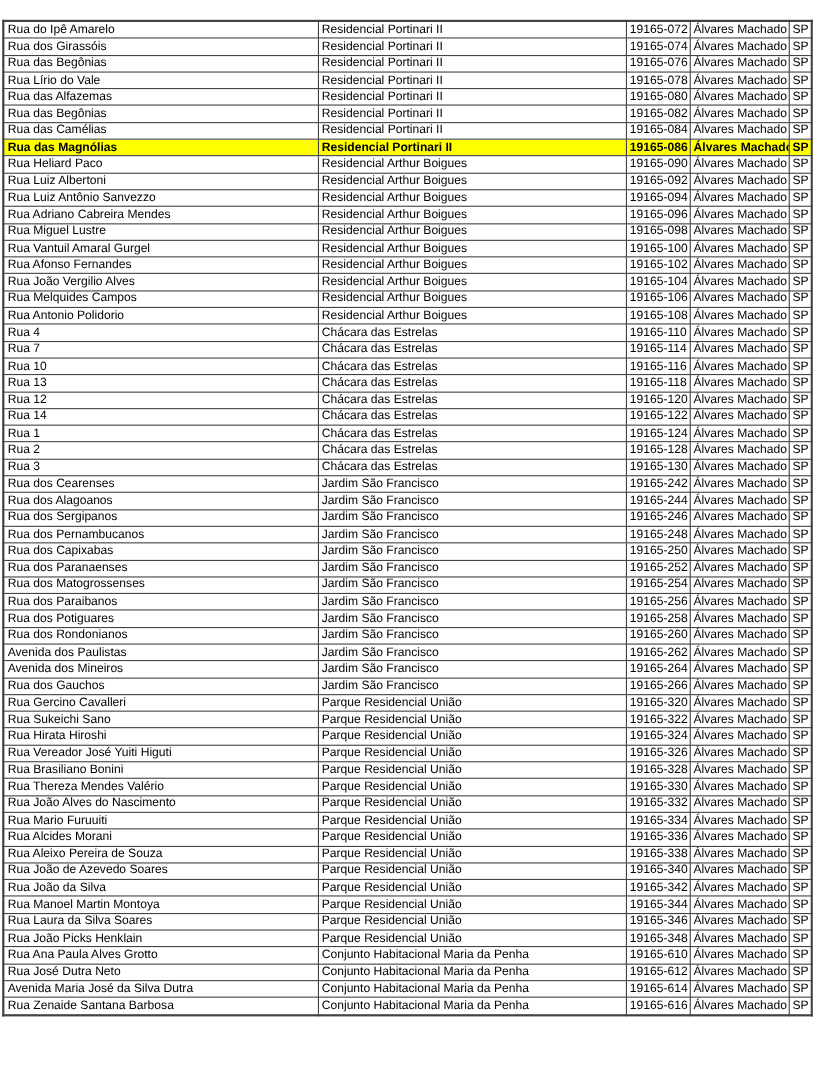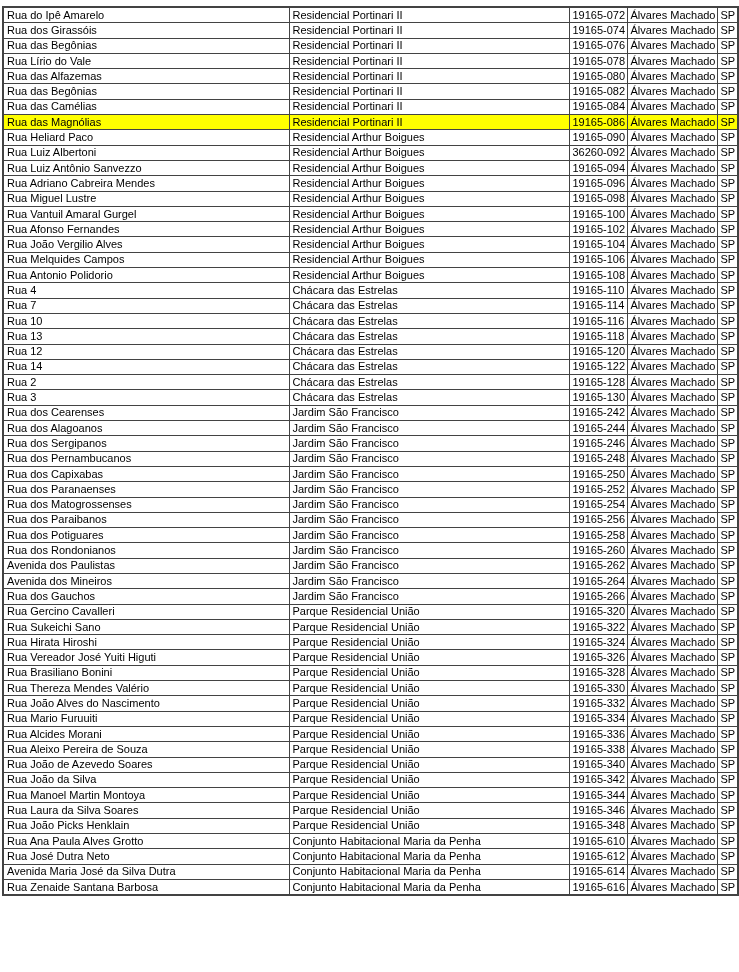--- a/index.html
+++ b/index.html
@@ -6,21 +6,21 @@
     margin: 0;
     padding: 0;
     background: #ffffff;
     width: 739px;
     height: 972px;
     overflow: hidden;
   }
   .page {
     width: 739px;
     height: 972px;
-    padding: 6px 0 0 2px;
+    padding: 18px 0 0 2px;
     box-sizing: border-box;
     font-family: "Liberation Sans", sans-serif;
   }
   table.cep-table {
     border-collapse: collapse;
     table-layout: fixed;
     width: 735px;
     font-size: 11px;
     color: #000000;
     border: 2px solid #434343;
@@ -34,20 +34,21 @@
     white-space: nowrap;
     vertical-align: middle;
   }
   td.col-street      { width: 286px; text-align: left; }
   td.col-neighborhood{ width: 280px; text-align: left; }
   td.col-cep         { width: 58px;  text-align: center; }
   td.col-city        { width: 90px;  text-align: left; }
   td.col-state       { width: 21px;  text-align: center; padding: 0 1px; }
   tr.highlight td {
     background: var(--highlight-color, #ffff00);
+    font-weight: bold;
   }
 </style>
 </head>
 <body>
 
 <div class="page">
   <table class="cep-table">
     <colgroup>
       <col style="width:286px">
       <col style="width:280px">
@@ -115,21 +116,21 @@
         <tr>
           <td class="col-street">Rua Heliard Paco</td>
           <td class="col-neighborhood">Residencial Arthur Boigues</td>
           <td class="col-cep">19165-090</td>
           <td class="col-city">Álvares Machado</td>
           <td class="col-state">SP</td>
         </tr>
         <tr>
           <td class="col-street">Rua Luiz Albertoni</td>
           <td class="col-neighborhood">Residencial Arthur Boigues</td>
-          <td class="col-cep">36260-092</td>
+          <td class="col-cep">19165-092</td>
           <td class="col-city">Álvares Machado</td>
           <td class="col-state">SP</td>
         </tr>
         <tr>
           <td class="col-street">Rua Luiz Antônio Sanvezzo</td>
           <td class="col-neighborhood">Residencial Arthur Boigues</td>
           <td class="col-cep">19165-094</td>
           <td class="col-city">Álvares Machado</td>
           <td class="col-state">SP</td>
         </tr>
@@ -214,20 +215,27 @@
           <td class="col-street">Rua 12</td>
           <td class="col-neighborhood">Chácara das Estrelas</td>
           <td class="col-cep">19165-120</td>
           <td class="col-city">Álvares Machado</td>
           <td class="col-state">SP</td>
         </tr>
         <tr>
           <td class="col-street">Rua 14</td>
           <td class="col-neighborhood">Chácara das Estrelas</td>
           <td class="col-cep">19165-122</td>
+          <td class="col-city">Álvares Machado</td>
+          <td class="col-state">SP</td>
+        </tr>
+        <tr>
+          <td class="col-street">Rua 1</td>
+          <td class="col-neighborhood">Chácara das Estrelas</td>
+          <td class="col-cep">19165-124</td>
           <td class="col-city">Álvares Machado</td>
           <td class="col-state">SP</td>
         </tr>
         <tr>
           <td class="col-street">Rua 2</td>
           <td class="col-neighborhood">Chácara das Estrelas</td>
           <td class="col-cep">19165-128</td>
           <td class="col-city">Álvares Machado</td>
           <td class="col-state">SP</td>
         </tr>

